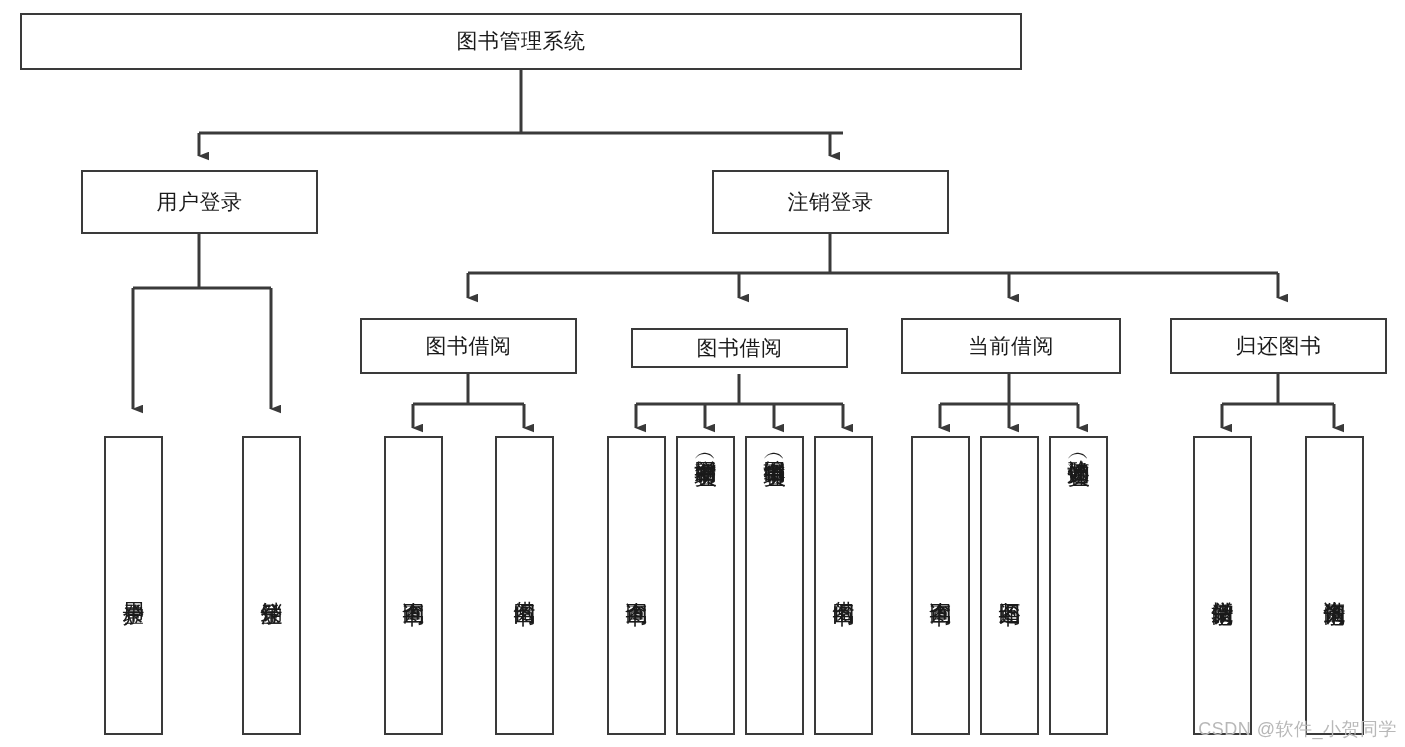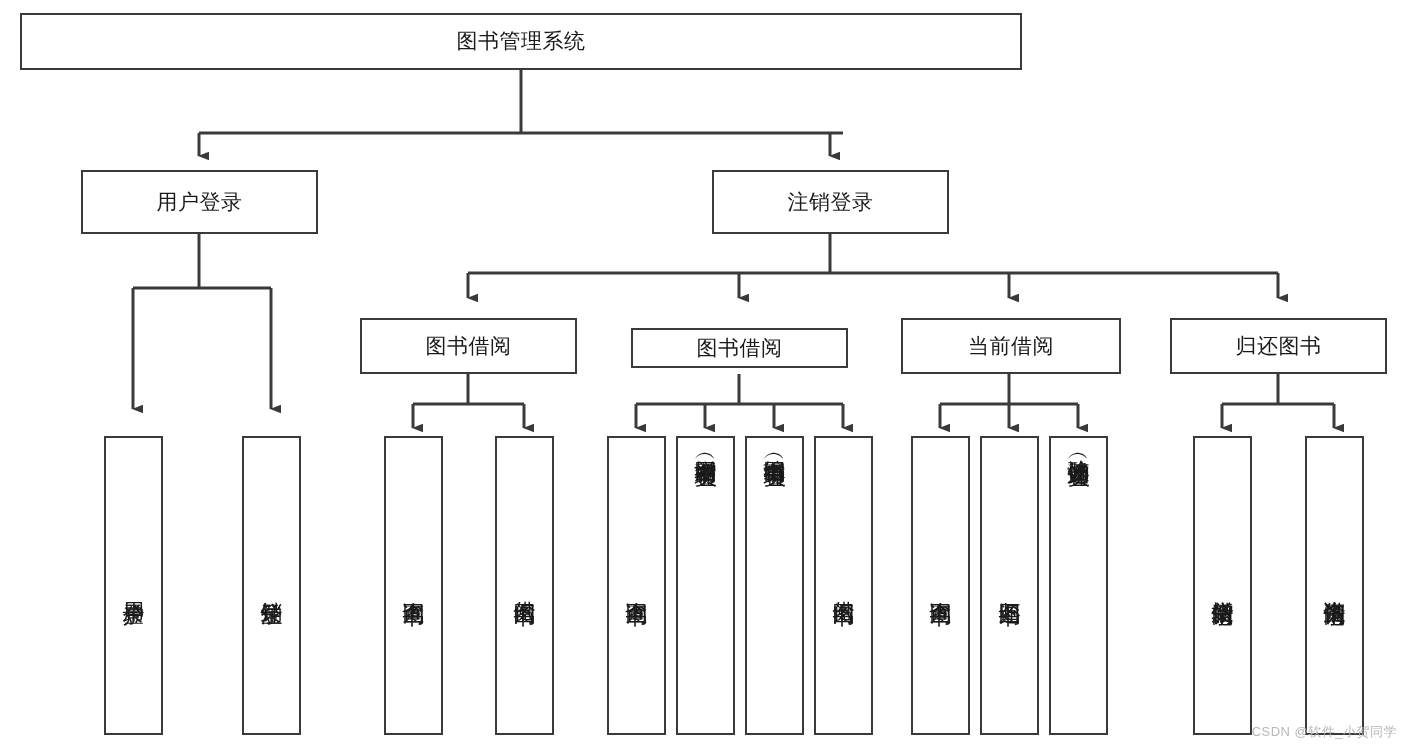--- a/index.html
+++ b/index.html
@@ -59,21 +59,21 @@
     left: 0;
     top: 0;
     width: 1405px;
     height: 747px;
     pointer-events: none;
   }
   #watermark {
     position: absolute;
     right: 8px;
     bottom: 6px;
-    font-size: 13px;
+    font-size: 18px;
     color: #b8b8b8;
     letter-spacing: 0.5px;
     white-space: nowrap;
     margin-top: 17px;
   }
 </style>
 </head>
 <body>
 
 <div id="diagram-root">

